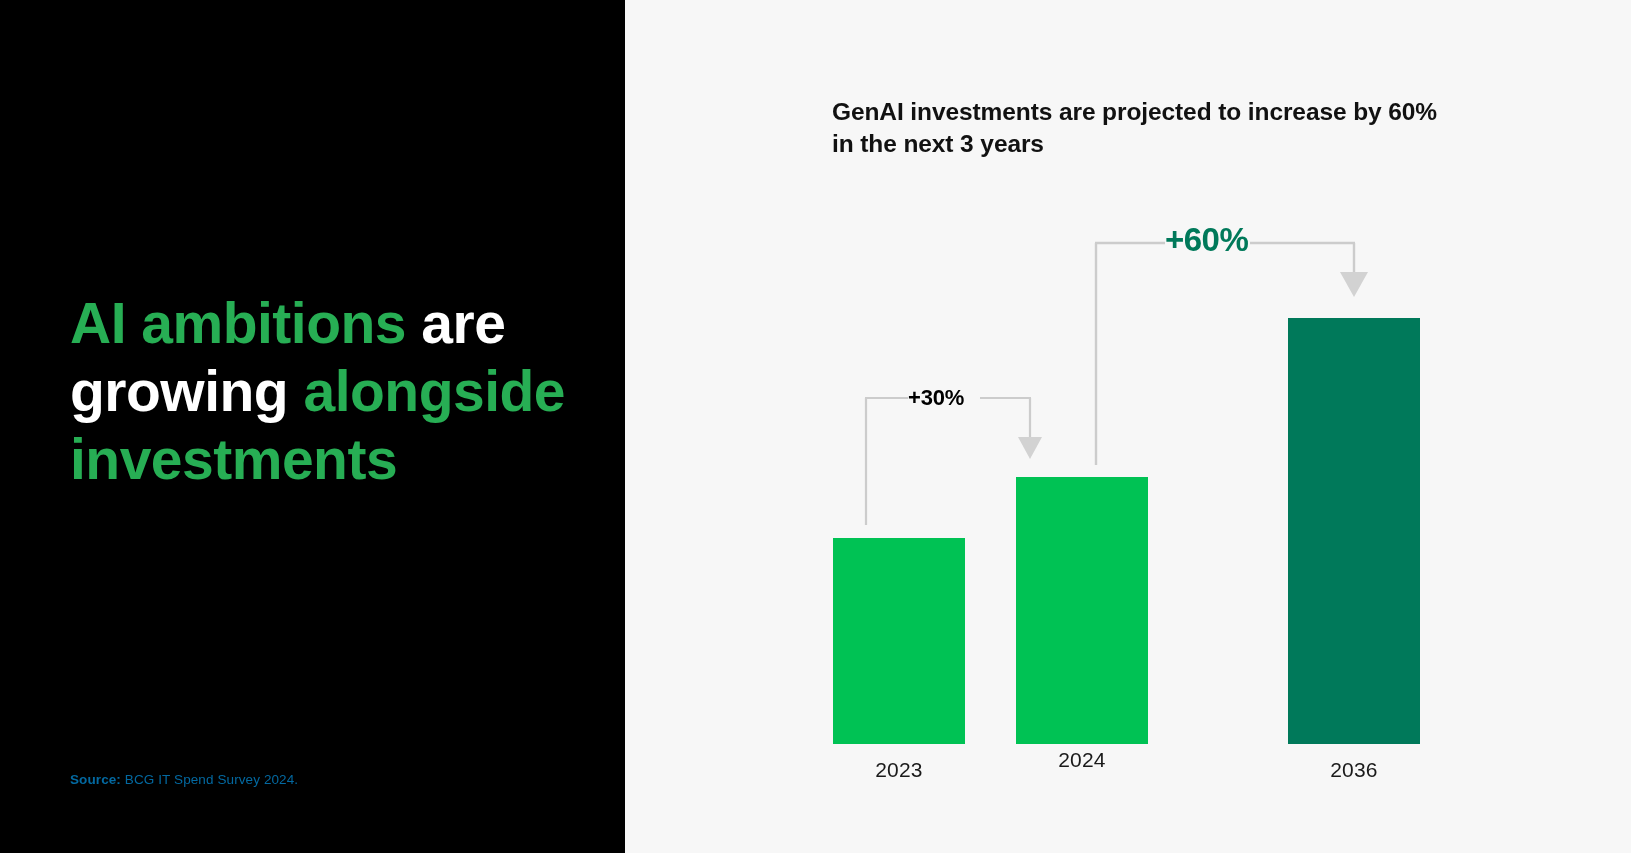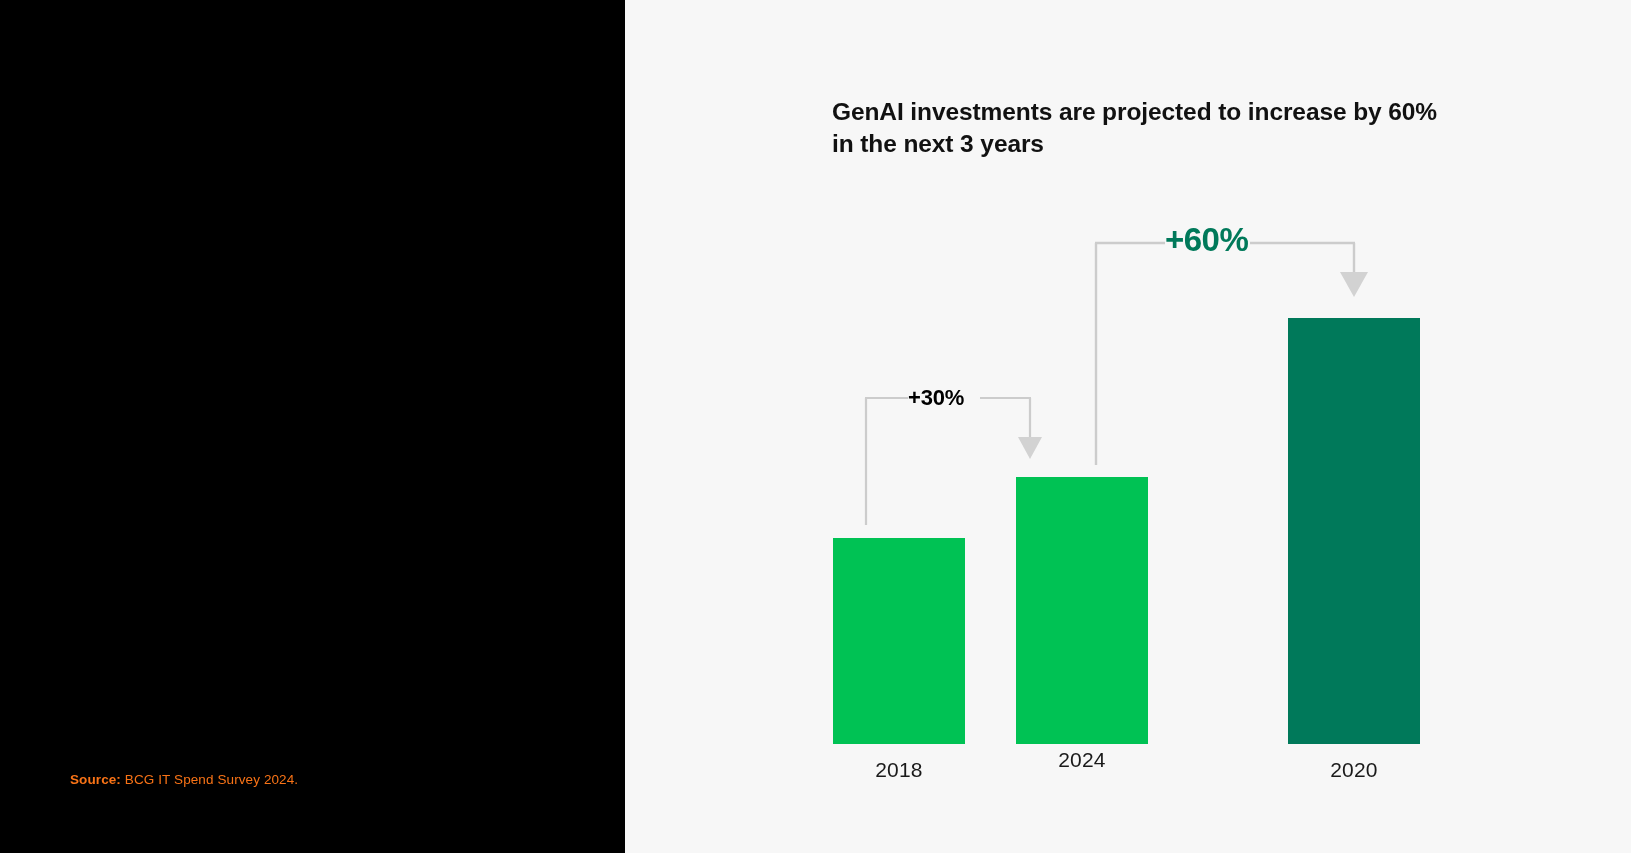--- a/index.html
+++ b/index.html
@@ -44,21 +44,21 @@
     color: #27ae54;
   }
   .headline .w {
     color: #ffffff;
   }
   .source {
     position: absolute;
     left: 70px;
     top: 772px;
     font-size: 13.5px;
-    color: #f97316;
+    color: #0369a1;
     letter-spacing: 0.1px;
   }
   .source .src-label {
     font-weight: 700;
   }
   .source .src-text {
     font-weight: 400;
   }
 
   
@@ -124,20 +124,23 @@
     letter-spacing: -0.5px;
   }
 </style>
 </head>
 <body>
 
 <div class="slide">
 
   <div class="left-panel">
 
+    <div class="headline">
+      <span class="g">AI ambitions</span><span class="w"> are growing </span><span class="g">alongside investments</span>
+    </div>
 
     <div class="source">
       <span class="src-label">Source:</span><span class="src-text"> BCG IT Spend Survey 2024.</span>
     </div>
 
   </div>
 
   <div class="right-panel">
 
     <div class="chart-title">GenAI investments are projected to increase by 60% in the next 3 years</div>
@@ -170,23 +173,23 @@
           <line x1="729" y1="243" x2="729" y2="272" stroke="#cccccc" stroke-width="2.4"></line>
 
           <polygon points="715,272 743,272 729,297" fill="#d2d2d2"></polygon>
         </g>
       </svg>
 
       <div class="bar" style="left:208px; top:538px; width:132px; height:206px; background:#00c254;"></div>
       <div class="bar" style="left:391px; top:477px; width:132px; height:267px; background:#00c254;"></div>
       <div class="bar" style="left:663px; top:318px; width:132px; height:426px; background:#00795a;"></div>
 
-      <div class="xlabel" style="left:208px; top:758px; width:132px;">2018</div>
+      <div class="xlabel" style="left:208px; top:758px; width:132px;">2023</div>
       <div class="xlabel" style="left:391px; top:748px; width:132px;">2024</div>
-      <div class="xlabel" style="left:663px; top:758px; width:132px;">2020</div>
+      <div class="xlabel" style="left:663px; top:758px; width:132px;">2036</div>
 
       <div class="ann ann-30" style="left:283px; top:385px; width:72px;">+30%</div>
       <div class="ann ann-60" style="left:540px; top:221px; width:85px;">+60%</div>
 
     </div>
   </div>
 
 </div>
 
 </body></html>

